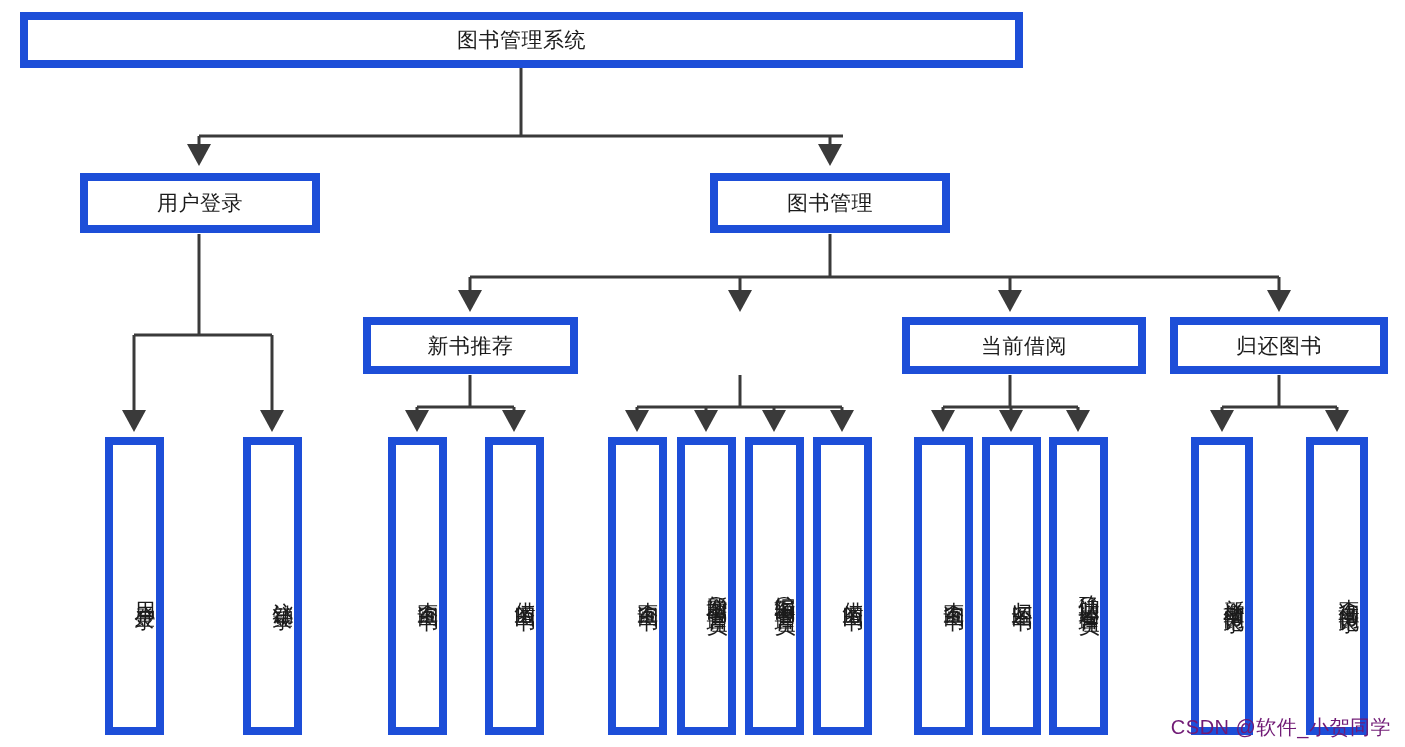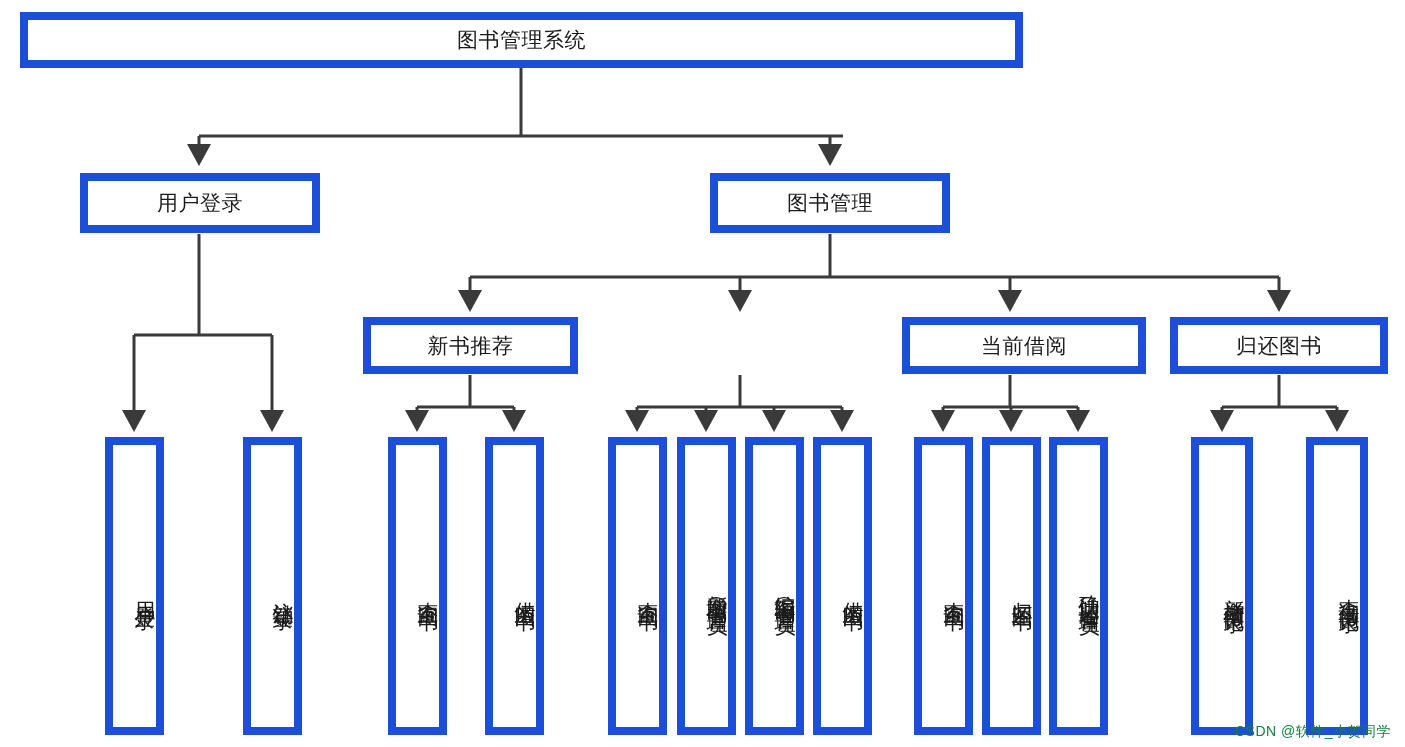--- a/index.html
+++ b/index.html
@@ -50,22 +50,22 @@
   .node.v .vtxt{
     writing-mode:vertical-rl;
     text-orientation:upright;
     display:block;
     white-space:nowrap;
   }
   .watermark{
     position:absolute;
     right:14px;
     bottom:6px;
-    font-size:14px;
-    color:#15803d;
+    font-size:20px;
+    color:#701a75;
     letter-spacing:0.5px;
     white-space:nowrap;
     user-select:none;
   }
 </style>
 </head>
 <body>
 
 <div id="canvas">
 

